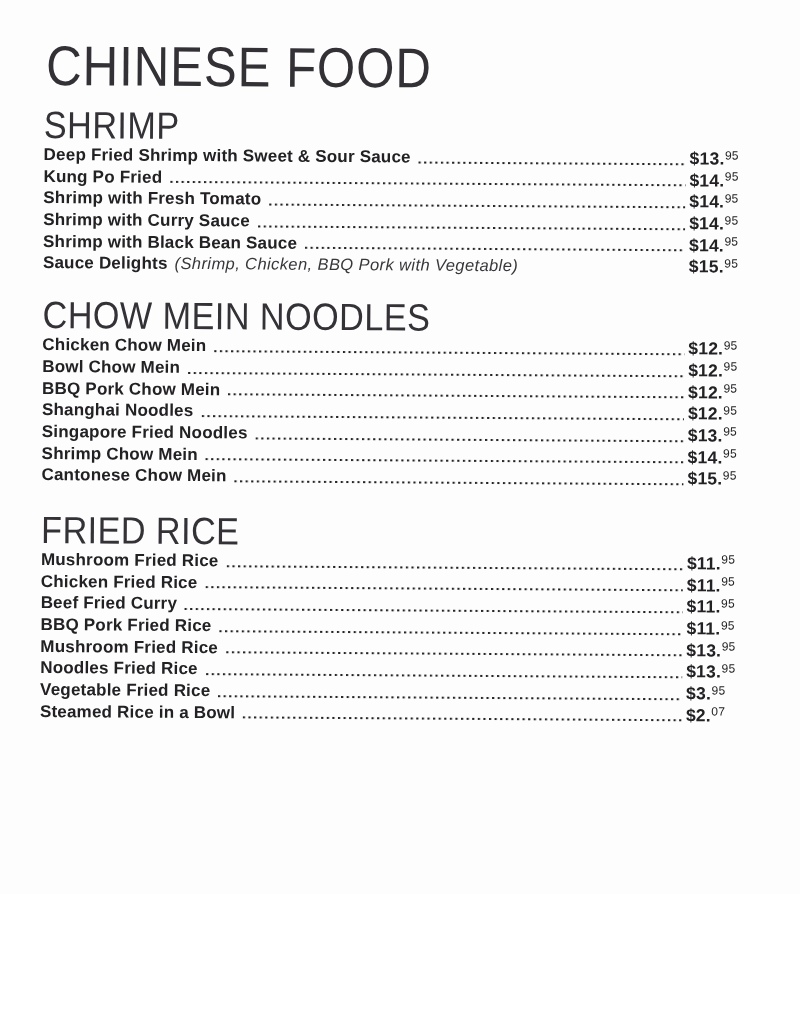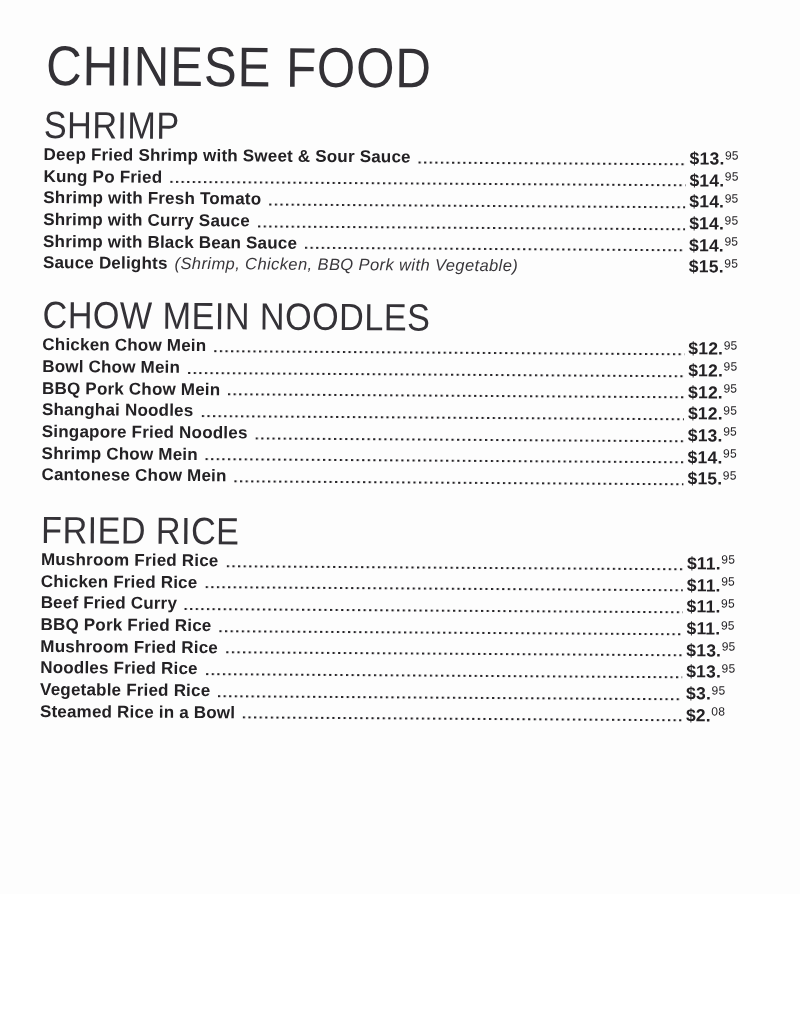--- a/index.html
+++ b/index.html
@@ -210,19 +210,19 @@
           <span class="price"><span>$13.</span><span class="sup">95</span></span>
         </div>
         <div class="row">
           <span class="nm">Vegetable Fried Rice</span>
           <span class="dots"></span>
           <span class="price"><span>$3.</span><span class="sup">95</span></span>
         </div>
         <div class="row">
           <span class="nm">Steamed Rice in a Bowl</span>
           <span class="dots"></span>
-          <span class="price"><span>$2.</span><span class="sup">08</span></span>
+          <span class="price"><span>$2.</span><span class="sup">07</span></span>
         </div>
       </div>
 
     </div>
   </div>
 </div>
 
 </body></html>

